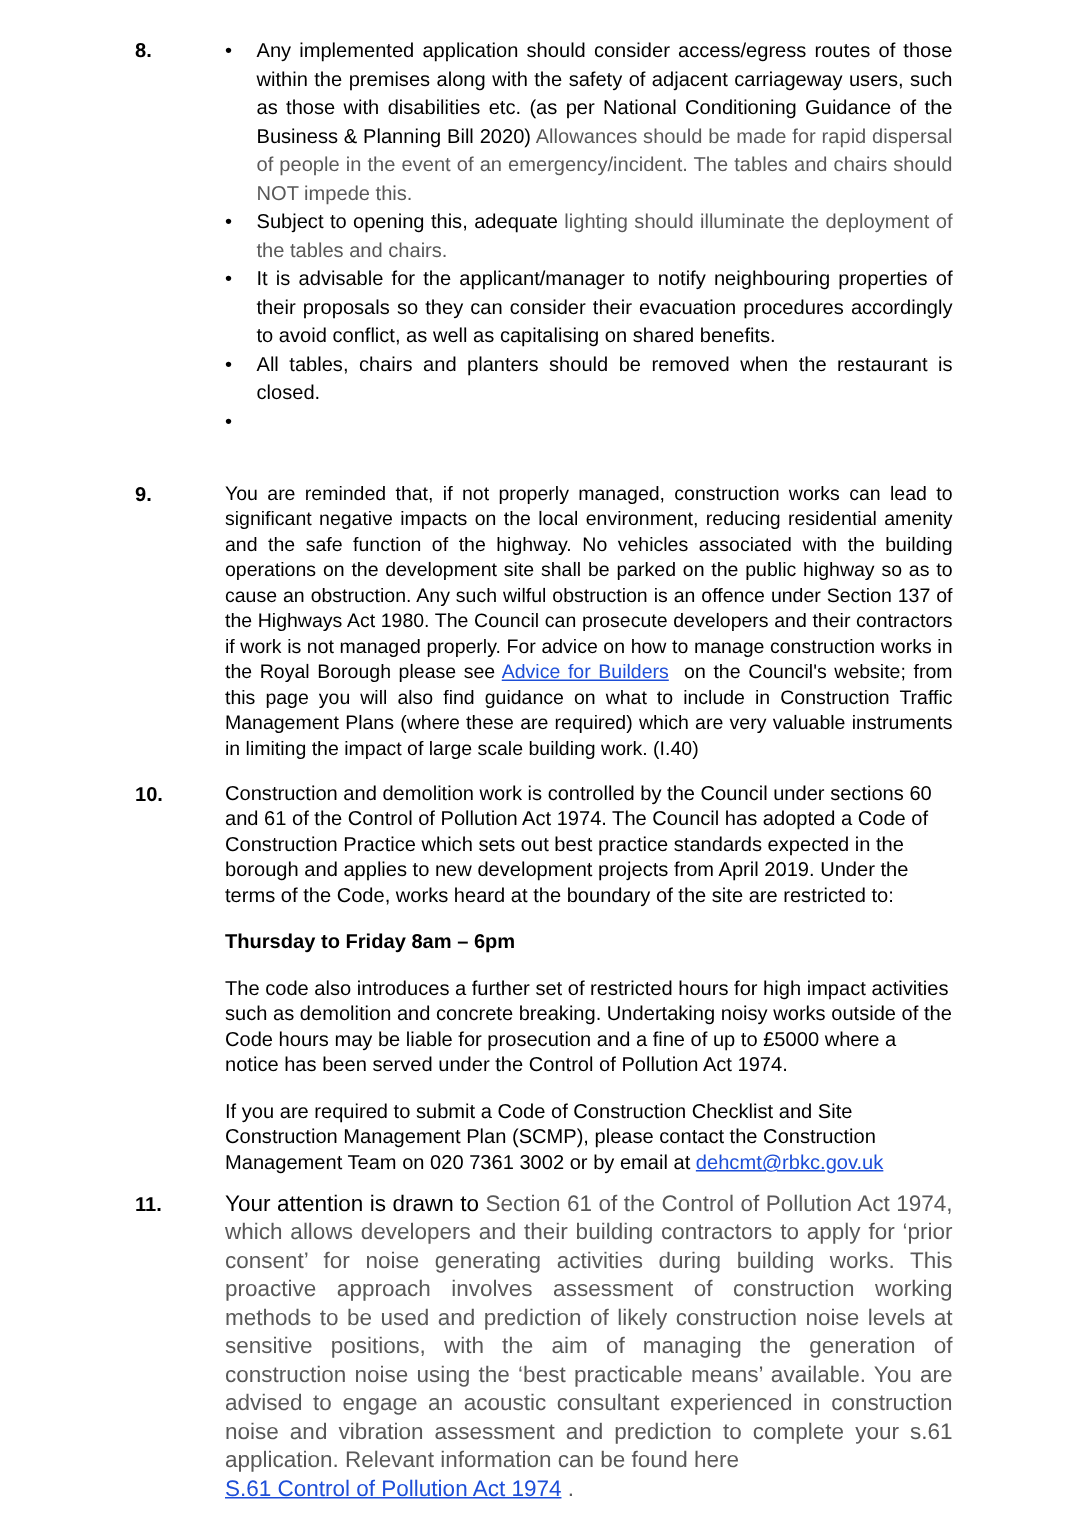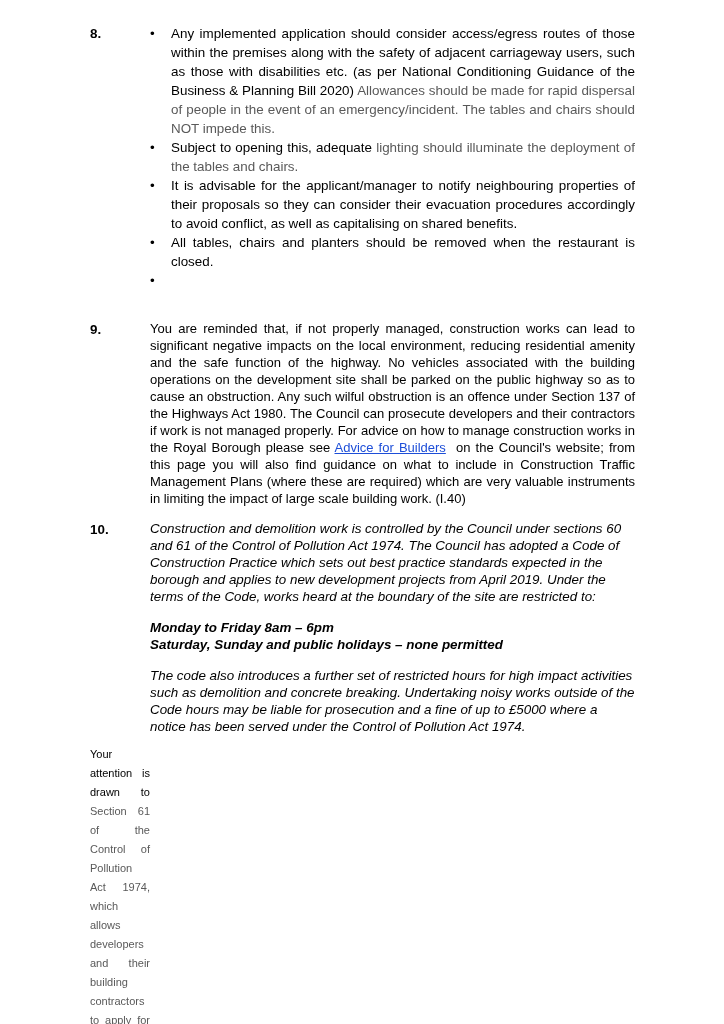--- a/index.html
+++ b/index.html
@@ -29,23 +29,23 @@
     font-size: 13.4px;
     line-height: 19px;
   }
   
   .item-8 { margin-bottom: 30px; }
   .item-8 .item-body { font-size: 13.4px; line-height: 19px; }
   .item-9 { margin-bottom: 13px; }
   .item-9 .item-body { font-size: 13px; line-height: 17px; }
   .item-10 { margin-bottom: 10px; }
   .item-10 .item-body { font-size: 13.4px; line-height: 17px; }
-  .item-10 .para { margin-bottom: 14px; font-style: italic; }
+  .item-10 .para { margin-bottom: 14px; }
   .item-10 .para:last-child { margin-bottom: 0; }
-  .item-11 .item-body { font-size: 11px; line-height: 19px; }
+  .item-11 .item-body { font-size: 15px; line-height: 19px; }
 
   .bullet-list {
     margin: 0;
     padding: 0;
     list-style: none;
   }
   .bullet-item { display: flex; }
   .bullet-glyph {
     flex: 0 0 21px;
     width: 21px;
@@ -103,23 +103,25 @@
       <section class="doc-item item-9">
         <div class="item-number">9.</div>
         <div class="item-body">
           <p class="para align-justify"><span class="run">You are reminded that, if not properly managed, construction works can lead to significant negative impacts on the local environment, reducing residential amenity and the safe function of the highway. No vehicles associated with the building operations on the development site shall be parked on the public highway so as to cause an obstruction. Any such wilful obstruction is an offence under Section 137 of the Highways Act 1980. The Council can prosecute developers and their contractors if work is not managed properly. For advice on how to manage construction works in the Royal Borough please see </span><a href="#" class="run run-link">Advice for Builders</a><span class="run">  on the Council's website; from this page you will also find guidance on what to include in Construction Traffic Management Plans (where these are required) which are very valuable instruments in limiting the impact of large scale building work. (I.40)</span></p>
         </div>
       </section>
       <section class="doc-item item-10">
         <div class="item-number">10.</div>
         <div class="item-body">
           <p class="para align-left"><span class="run">Construction and demolition work is controlled by the Council under sections 60 and 61 of the Control of Pollution Act 1974. The Council has adopted a Code of Construction Practice which sets out best practice standards expected in the borough and applies to new development projects from April 2019. Under the terms of the Code, works heard at the boundary of the site are restricted to:</span></p>
-          <p class="para align-left"><span class="run run-bold">Monday to Friday 8am – 6pm</span><br><span class="run run-bold">Saturday, Sunday and public holidays – none permitted</span></p>
+          <p class="para align-left"><span class="run run-bold">Thursday to Friday 8am – 6pm</span><br></p>
           <p class="para align-left"><span class="run">The code also introduces a further set of restricted hours for high impact activities such as demolition and concrete breaking. Undertaking noisy works outside of the Code hours may be liable for prosecution and a fine of up to £5000 where a notice has been served under the Control of Pollution Act 1974.</span></p>
+          <p class="para align-left"><span class="run">If you are required to submit a Code of Construction Checklist and Site Construction Management Plan (SCMP), please contact the Construction Management Team on 020 7361 3002 or by email at </span><a href="#" class="run run-link">dehcmt@rbkc.gov.uk</a></p>
         </div>
       </section>
       <section class="doc-item item-11">
+        <div class="item-number">11.</div>
         <div class="item-body">
           <p class="para align-justify"><span class="run">Your attention is drawn to </span><span class="run run-grey">Section 61 of the Control of Pollution Act 1974, which allows developers and their building contractors to apply for ‘prior consent’ for noise generating activities during building works. This proactive approach involves assessment of construction working methods to be used and prediction of likely construction noise levels at sensitive positions, with the aim of managing the generation of construction noise using the ‘best practicable means’ available. You are advised to engage an acoustic consultant experienced in construction noise and vibration assessment and prediction to complete your s.61 application. Relevant information can be found here</span><br><a href="#" class="run run-link">S.61 Control of Pollution Act 1974</a><span class="run run-grey"> .</span></p>
         </div>
       </section>
     </main>
 </div>
 
 </body></html>

